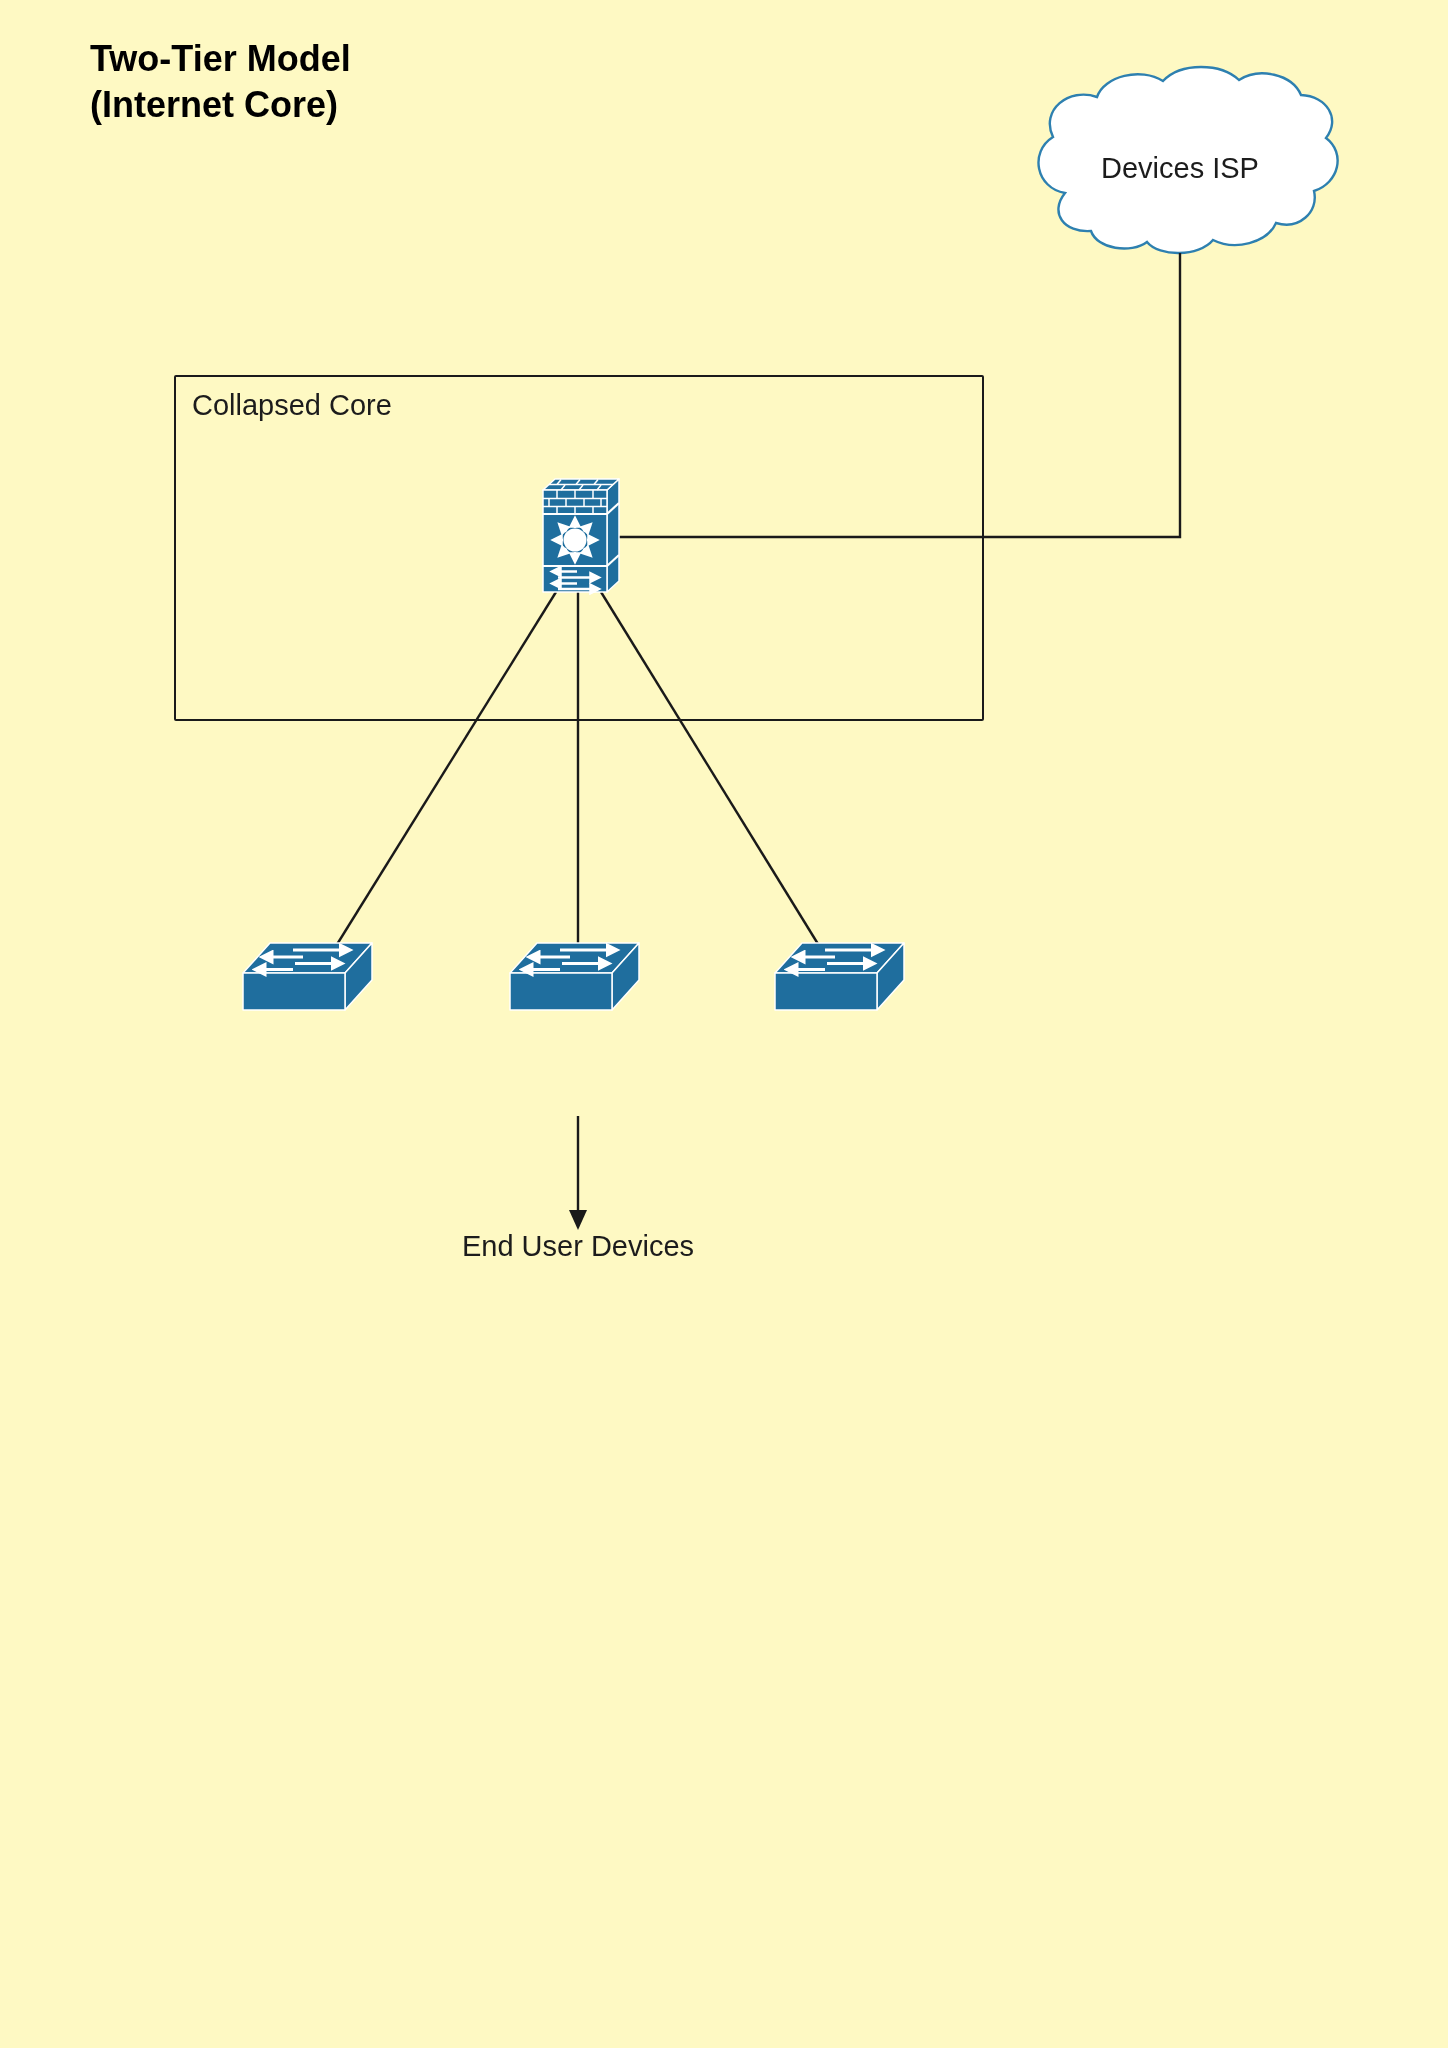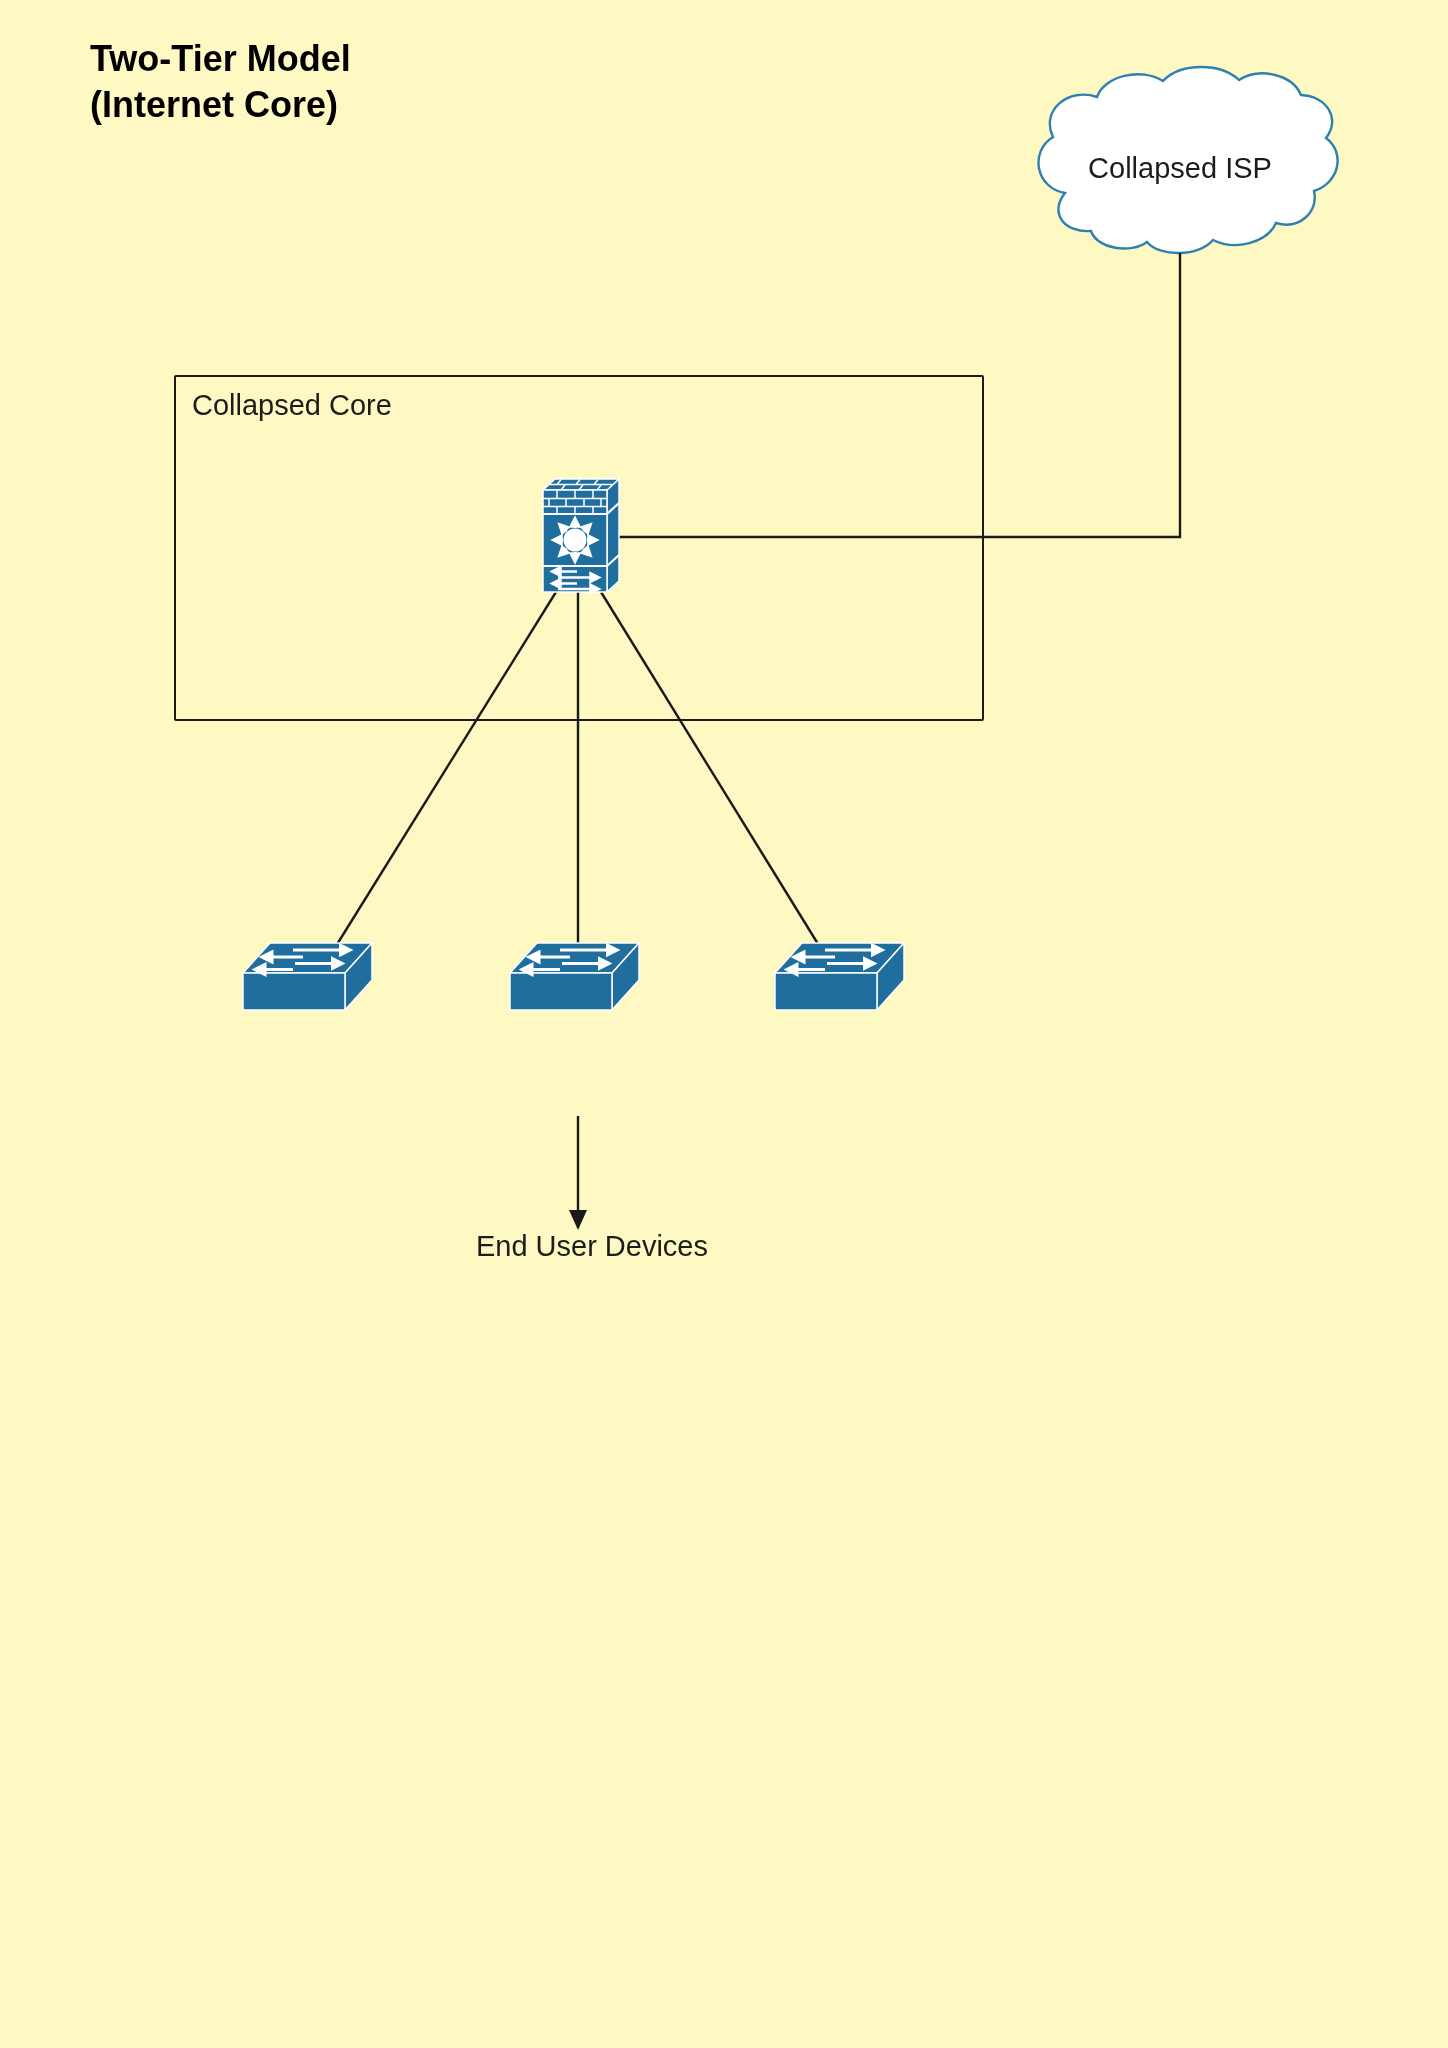--- a/index.html
+++ b/index.html
@@ -5,21 +5,21 @@
   html,body{margin:0;padding:0;background:#ffffff;}
   .canvas{position:relative;width:1448px;height:2048px;background:#fef9c3;overflow:hidden;
           font-family:"Liberation Sans",sans-serif;color:#111;}
   .title{position:absolute;left:90px;top:36px;font-size:36px;line-height:46px;font-weight:bold;color:#000;}
   .zone{position:absolute;border:2.5px solid #1a1a1a;border-radius:2px;background:transparent;}
   .zone-core{left:174px;top:375px;width:806px;height:342px;}
   .zone-access{left:174px;top:769px;width:806px;height:345px;}
   .zone-label{position:absolute;left:16px;top:12px;font-size:29px;color:#1c1c1c;}
   .svg-layer{position:absolute;left:0;top:0;width:1448px;height:2048px;}
   .cloud-label{position:absolute;left:1058px;top:152px;width:244px;text-align:center;font-size:29px;color:#1c1c1c;}
-  .enduser-label{position:absolute;left:448px;top:1230px;width:260px;text-align:right;font-size:29px;color:#1c1c1c;}
+  .enduser-label{position:absolute;left:448px;top:1230px;width:260px;text-align:center;font-size:29px;color:#1c1c1c;}
   .cloud{fill:#ffffff;stroke:var(--cloud-stroke);stroke-width:2.4;}
   .link{stroke:var(--line-color);stroke-width:2.4;fill:none;}
   .dev-face{fill:var(--device-blue);stroke:#ffffff;stroke-width:1.5;stroke-linejoin:round;}
   .mortar{stroke:#ffffff;stroke-width:1.5;fill:none;stroke-linecap:butt;}
   .sep{stroke:#ffffff;stroke-width:2.2;fill:none;}
   .warrow{stroke:#ffffff;stroke-width:2.5;fill:none;}
   .warrow3{stroke:#ffffff;stroke-width:3;fill:none;}
   .head{fill:var(--line-color);}
 </style>
 </head>
@@ -122,16 +122,16 @@
       <line class="warrow" x1="558" y1="577.5" x2="598" y2="577.5" marker-end="url(#mw)"></line>
       <line class="warrow" x1="577" y1="583.5" x2="553" y2="583.5" marker-end="url(#mw)"></line>
       <line class="warrow" x1="558" y1="589" x2="598" y2="589" marker-end="url(#mw)"></line>
     </g>
 
     <use href="#switch-shape" x="243" y="973"></use>
     <use href="#switch-shape" x="510" y="973"></use>
     <use href="#switch-shape" x="775" y="973"></use>
   </svg>
 
-  <div class="cloud-label">Collapsed ISP</div>
+  <div class="cloud-label">Devices ISP</div>
   <div class="enduser-label">End User Devices</div>
 
 </div>
 
 </body></html>

